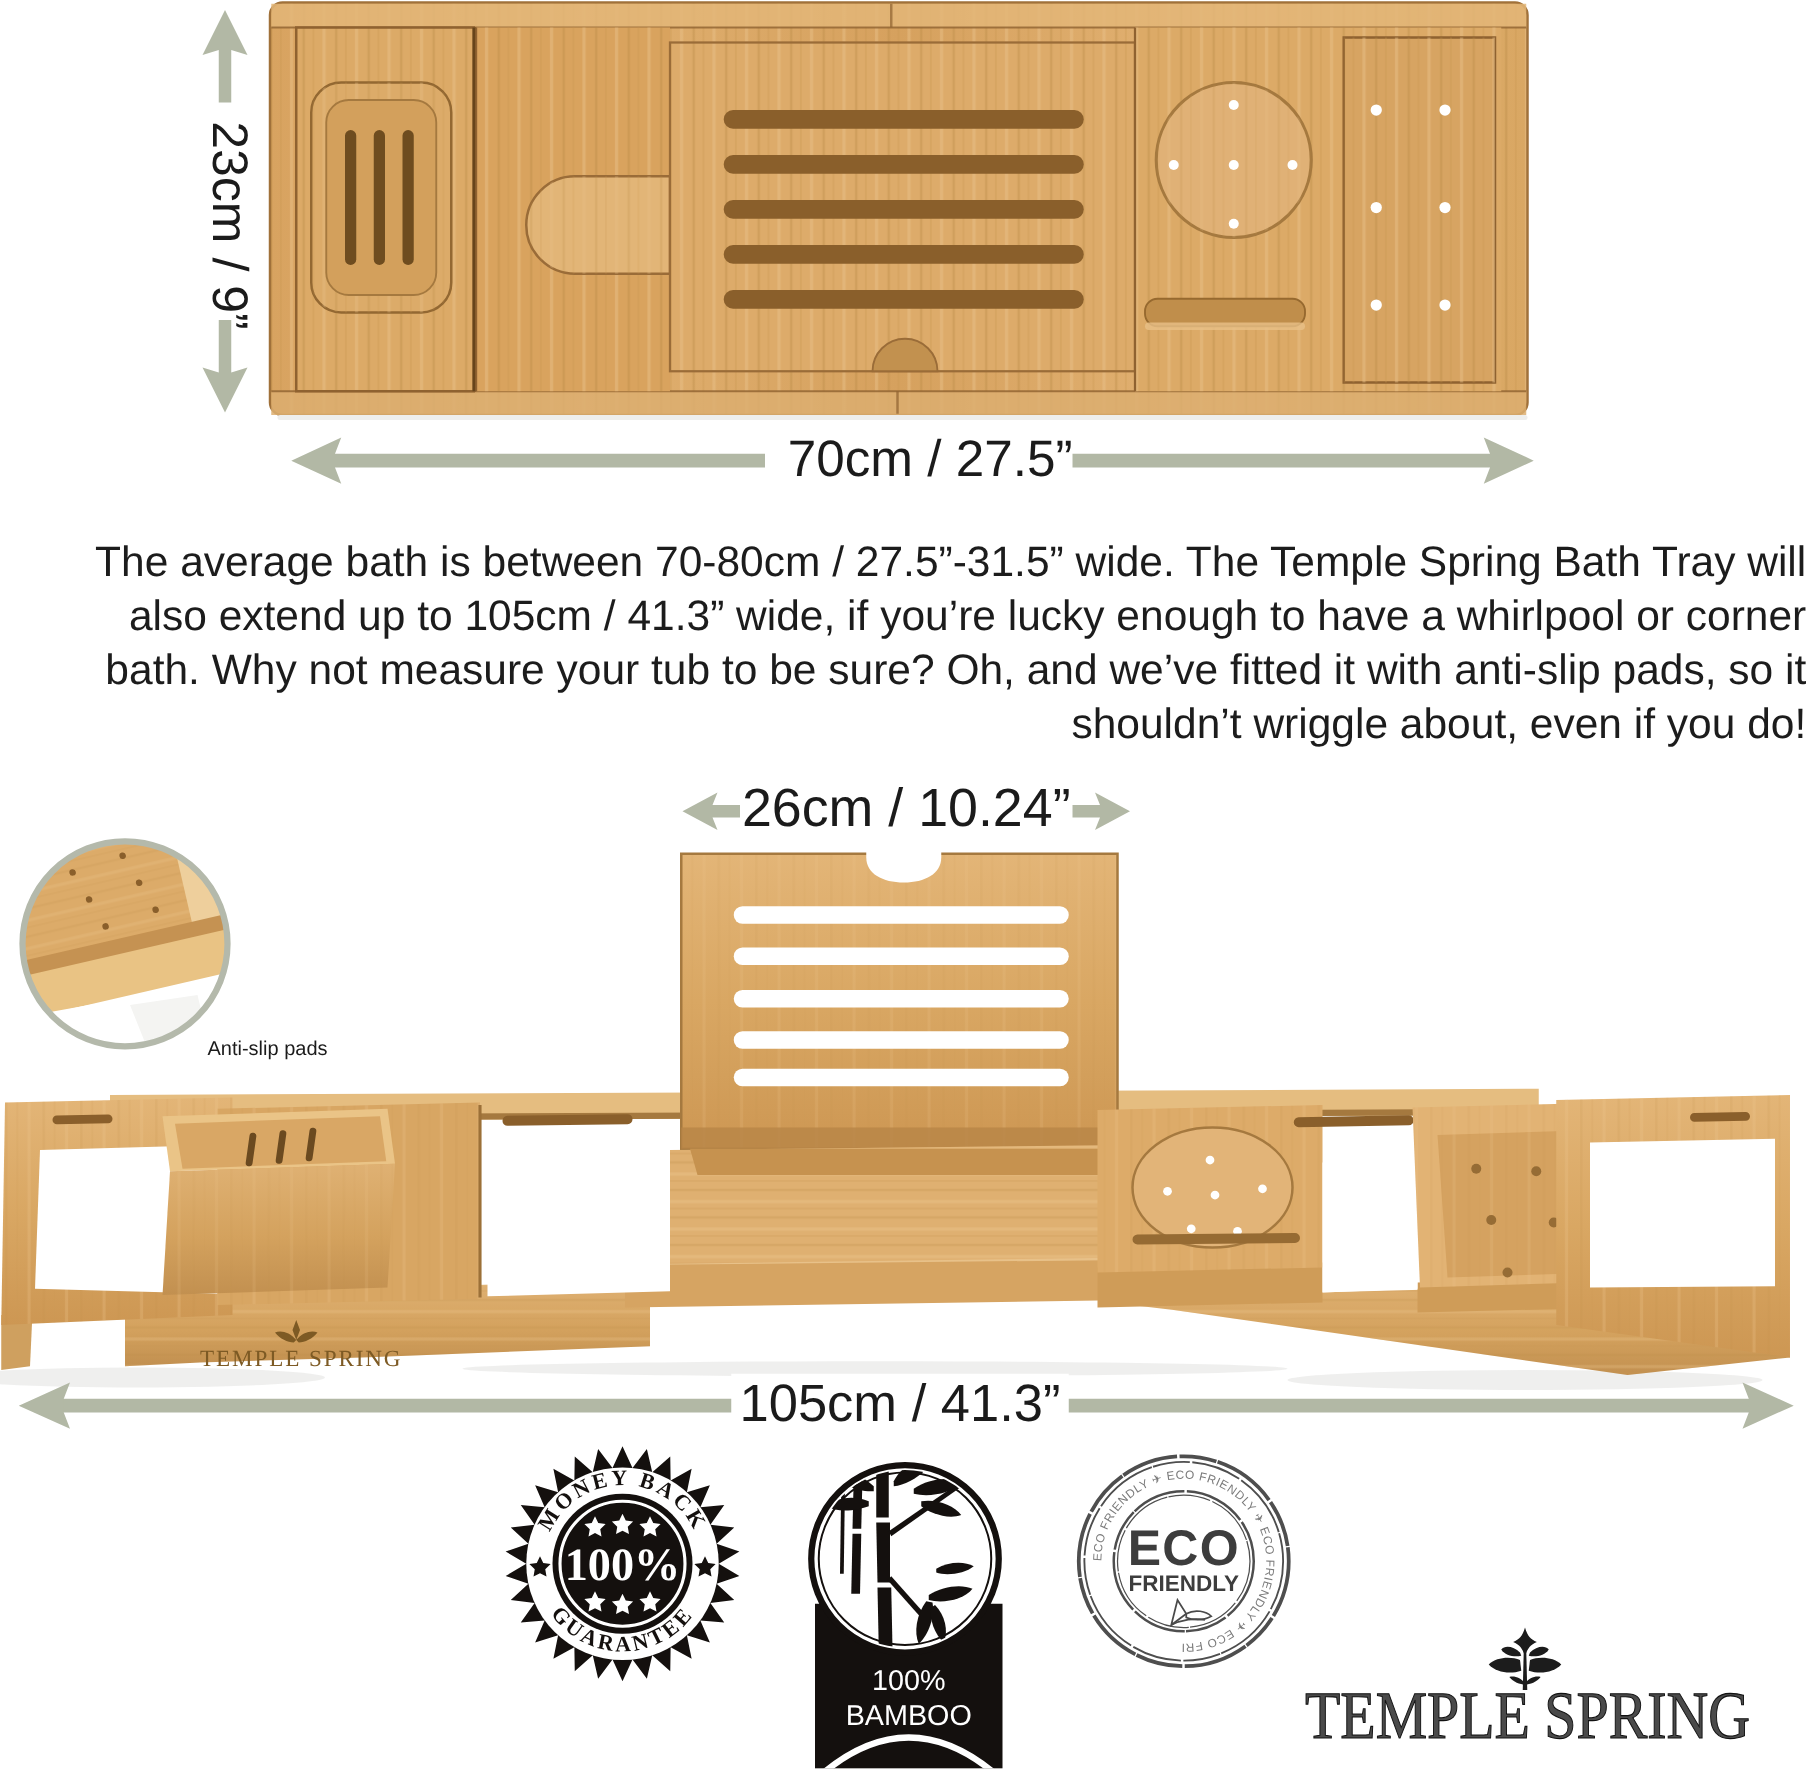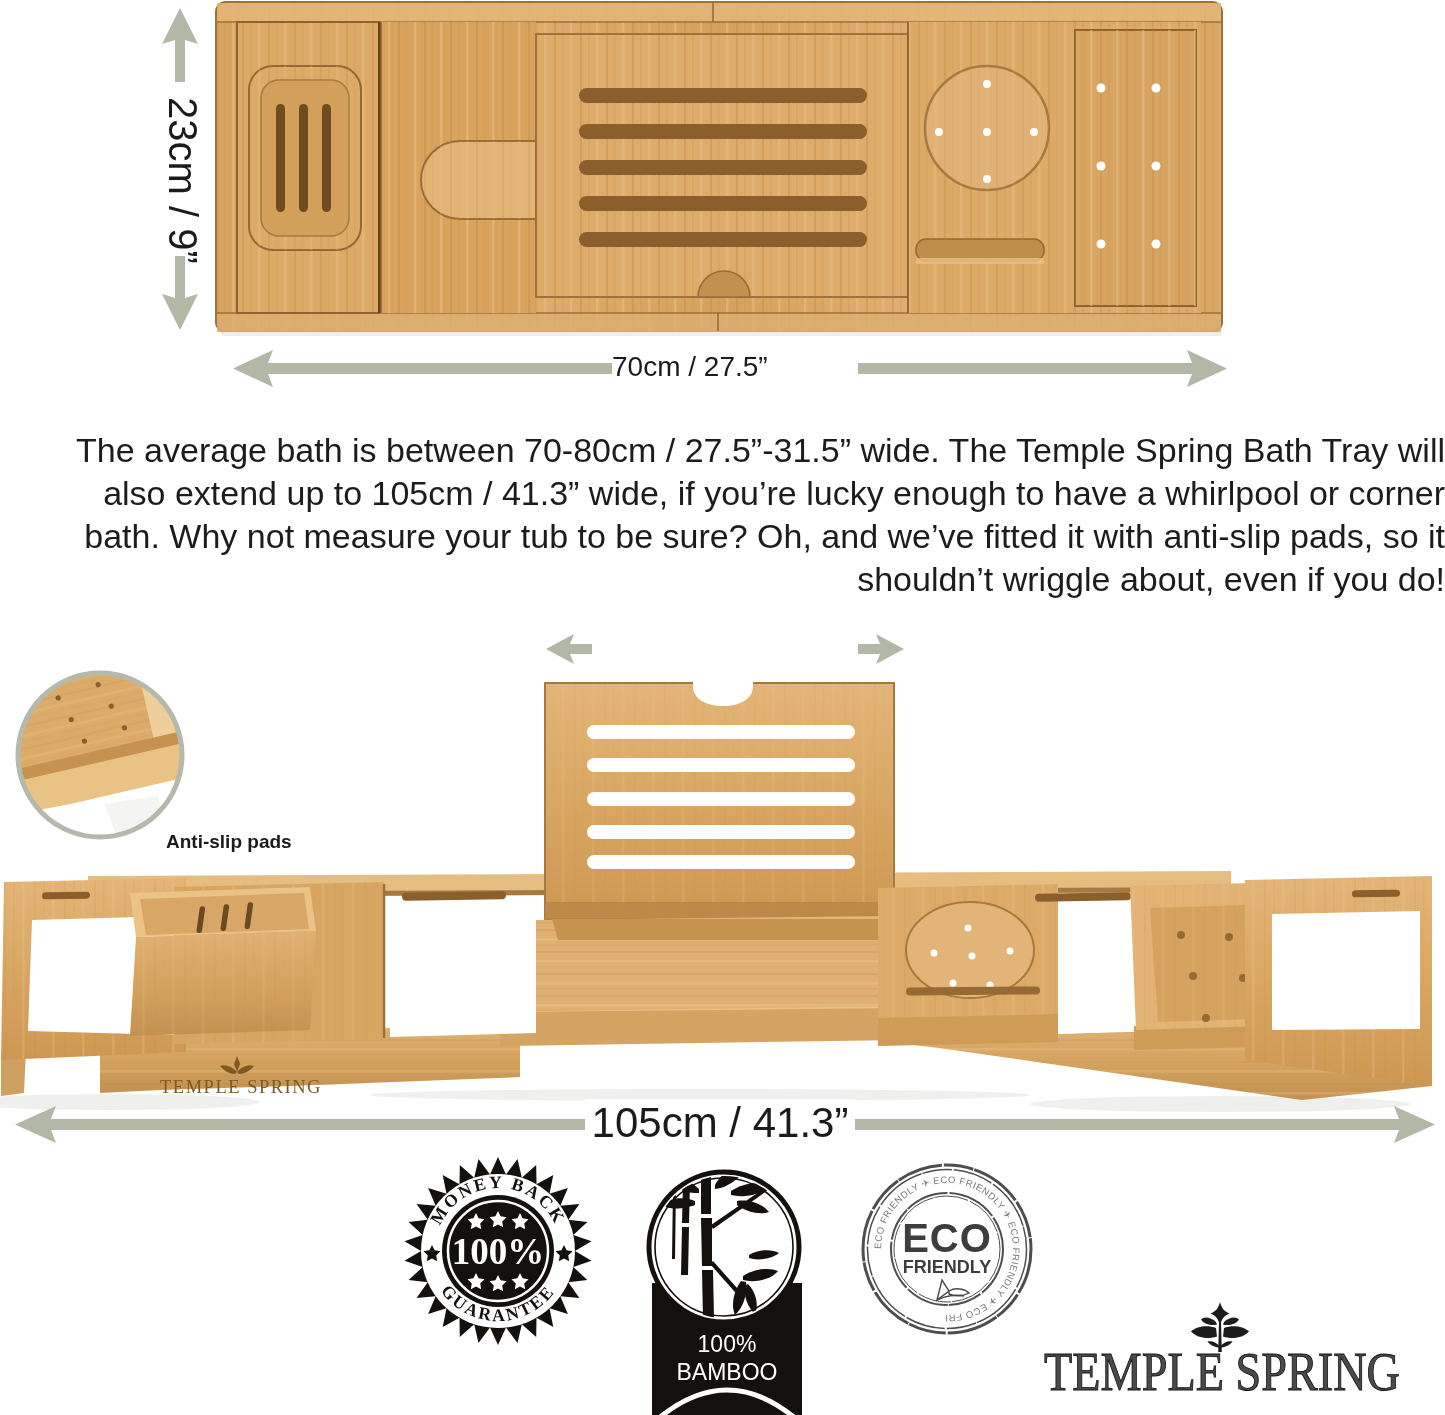--- a/index.html
+++ b/index.html
@@ -134,38 +134,39 @@
 <svg width="1010" height="45" viewBox="0 0 1010 45">
 <g fill="#b2b8a5">
 <rect x="30" y="18" width="950" height="11"></rect>
 <path d="M8,23.5 L48,5 L43,18 L43,29 L48,42 Z"></path>
 <path d="M1002,23.5 L962,5 L967,18 L967,29 L962,42 Z"></path>
 </g>
 </svg>
 </div>
 
 <div class="abs" style="left:612px;top:345px;width:246px;height:45px;background:#fff;color:#1b1b1b;white-space:nowrap;
-     font-size:28px;text-align:left;line-height:44px;">70cm / 27.5”</div>
+     font-size:41px;text-align:right;line-height:44px;">70cm / 27.5”</div>
 
 <div class="abs" style="left:0px;top:429px;width:1445px;color:#1c1c1c;font-size:34px;
      line-height:43px;text-align:right;">
 The average bath is between 70-80cm / 27.5”-31.5” wide. The Temple Spring Bath Tray will<br>
 also extend up to 105cm / 41.3” wide, if you’re lucky enough to have a whirlpool or corner<br>
 bath. Why not measure your tub to be sure? Oh, and we’ve fitted it with anti-slip pads, so it<br>
 shouldn’t wriggle about, even if you do!
 </div>
 
 <div class="abs" id="dim26" style="left:540px;top:625px;width:370px;height:50px;">
 <svg width="370" height="50" viewBox="0 0 370 50">
 <g fill="#b2b8a5">
 <path d="M6,24 L34,9 L30,19 L52,19 L52,29 L30,29 L34,39 Z"></path>
 <path d="M364,24 L336,9 L340,19 L318,19 L318,29 L340,29 L336,39 Z"></path>
 </g>
 </svg>
 </div>
+<div class="abs" style="left:560px;top:623px;width:330px;color:#1b1b1b;font-size:43px;text-align:center;">26cm / 10.24”</div>
 
 <div class="abs" id="perspTray" style="left:0px;top:640px;width:1445px;height:480px;">
 <svg width="1445" height="480" viewBox="0 0 1445 480">
 <defs>
 <linearGradient id="woodV" x1="0" y1="0" x2="0" y2="1">
  <stop offset="0" stop-color="#e3b577"></stop>
             <stop offset="0.5" stop-color="#d9a763"></stop>
  <stop offset="1" stop-color="#cd9753"></stop>
 </linearGradient>
 <linearGradient id="woodFace" x1="0" y1="0" x2="0" y2="1">
@@ -331,21 +332,21 @@
 </g>
 
 <path d="M30,148 L130,130 L162,152 L168,190 L10,190 Z" fill="#ffffff"></path>
 <path d="M96,142 L150,134 L160,176 L112,182 Z" fill="#f4f4f2"></path>
 </g>
 
 <circle cx="92" cy="93" r="82" fill="none" stroke="#b4b9ab" stroke-width="5"></circle>
 </svg>
 </div>
 
-<div class="abs" style="left:166px;top:831px;width:200px;color:#1b1b1b;font-size:19px;font-weight:bold;">Anti-slip pads</div>
+<div class="abs" style="left:166px;top:831px;width:200px;color:#1b1b1b;font-size:16px;">Anti-slip pads</div>
 
 <div class="abs" id="hdim2" style="left:10px;top:1100px;width:1430px;height:50px;">
 <svg width="1430" height="50" viewBox="0 0 1430 50">
 <g fill="#b2b8a5">
 <rect x="28" y="19" width="1374" height="11"></rect>
 <path d="M5,24.5 L46,6 L41,19 L41,30 L46,43 Z"></path>
 <path d="M1425,24.5 L1384,6 L1389,19 L1389,30 L1384,43 Z"></path>
 </g>
 </svg>
 </div>

